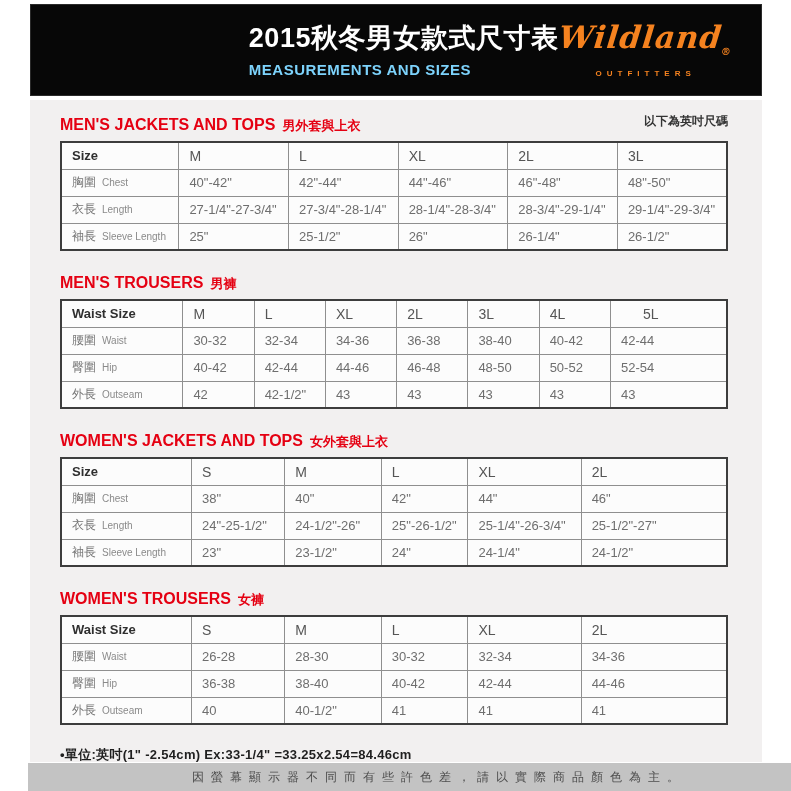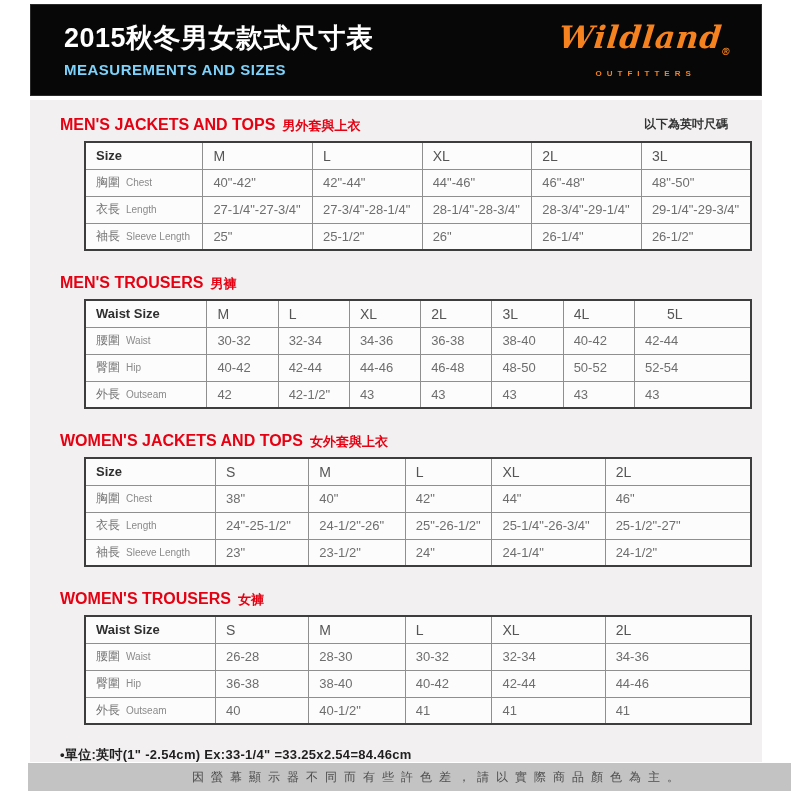--- a/index.html
+++ b/index.html
@@ -7,21 +7,21 @@
     width:791px;height:791px;background:#ffffff;overflow:hidden;
     font-family:"Liberation Sans", sans-serif;
     -webkit-font-smoothing:antialiased;
   }
   .page{width:791px;height:791px;position:relative;}
 
   
   .banner{
     position:absolute;left:30px;top:4px;width:732px;height:92px;
     background:#070707;border:1px solid #2a2a2a;box-sizing:border-box;
-    display:flex;align-items:center;justify-content:space-between;
+    display:flex;align-items:center;justify-content:flex-end;
   }
   .banner-text{padding-left:33px;}
   .banner-text h1{
     margin:0;color:#ffffff;font-size:27px;font-weight:bold;letter-spacing:.5px;line-height:30px;
   }
   .banner-text .subtitle{
     margin-top:8px;color:#7dd3fc;font-size:15px;font-weight:bold;letter-spacing:.5px;
   }
   .logo{padding-right:28px;text-align:center;}
   .logo-script{
@@ -33,30 +33,30 @@
     margin-top:2px;color:#f5821f;font-size:8px;font-weight:bold;letter-spacing:5px;
     font-family:"Liberation Sans", sans-serif;
   }
 
   
   .content{
     position:absolute;left:30px;top:100px;width:732px;height:662px;
     background:#f2f0f0;box-sizing:border-box;padding:13px 0 0 30px;
   }
   section{margin:0 0 20px 0;}
-  .sec-head{display:flex;align-items:center;width:668px;margin-bottom:6px;gap:30px;}
+  .sec-head{display:flex;align-items:flex-start;width:668px;margin-bottom:6px;gap:30px;}
   .sec-title{margin:0;line-height:18px;white-space:nowrap;}
   .sec-title .en{color:#e50012;font-size:16px;font-weight:bold;}
   .sec-title .zh{color:#e50012;font-size:13px;font-weight:bold;margin-left:7px;}
   .unit-note{margin-left:auto;color:#333333;font-size:12px;font-weight:bold;}
 
   
   table.t{
     width:668px;border-collapse:collapse;table-layout:fixed;
-    border:2px solid #3d3d3d;background:#fcfcfc;margin-left:24px;
+    border:2px solid #3d3d3d;background:#fcfcfc;
   }
   table.t th, table.t td{
     border:1px solid #8f8f8f;height:27px;padding:0 0 0 10px;
     text-align:left;vertical-align:middle;box-sizing:border-box;
     white-space:nowrap;overflow:hidden;
   }
   table.t th{font-size:14px;font-weight:normal;color:#555555;}
   table.t th:first-child{font-weight:bold;color:#2f2f2f;font-size:13px;}
   table.t td{font-size:13px;color:#6e6e6e;}
   td.label-cell .zh{font-size:12px;color:#767676;}

